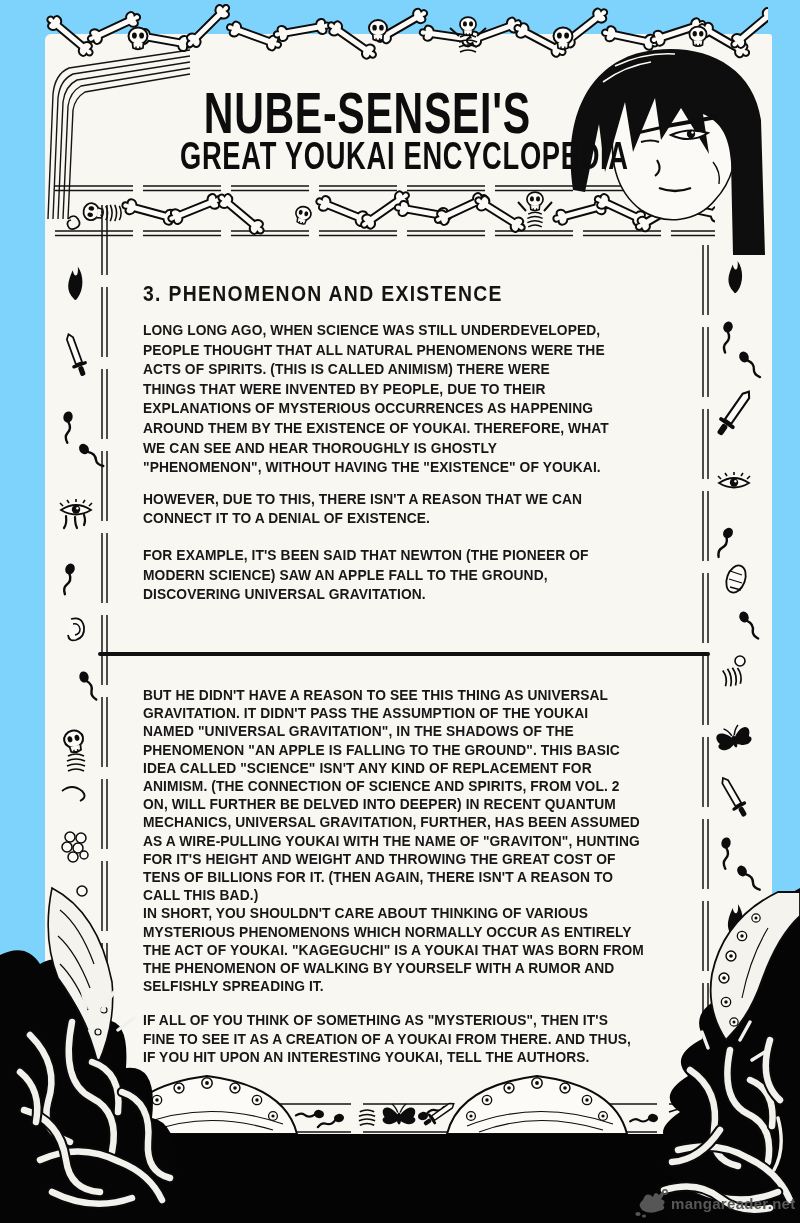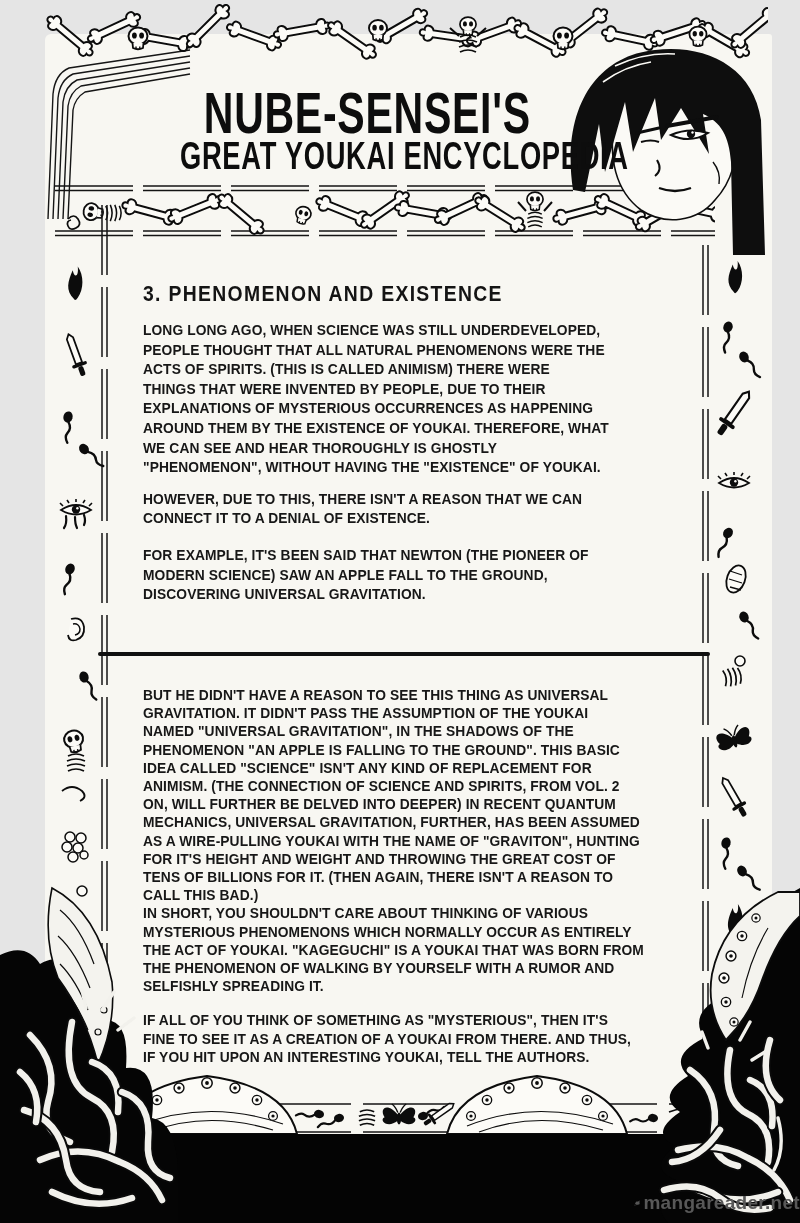--- a/index.html
+++ b/index.html
@@ -1,16 +1,16 @@
 <!DOCTYPE html>
 <html><head>
 <meta charset="utf-8">
 <style>
   html,body{margin:0;padding:0;background:#000;}
-  .stage{position:relative;width:800px;height:1223px;background:#e5e5e5;overflow:hidden;
+  .stage{position:relative;width:800px;height:1223px;background:#7dd3fc;overflow:hidden;
          font-family:"Liberation Sans",sans-serif;}
   .paper{position:absolute;left:45px;top:34px;width:727px;height:1100px;background:#f8f7f2;
          border-radius:6px 3px 0 0;}
   svg{display:block;}
   .abs{position:absolute;}
   .title1{position:absolute;left:145px;top:80px;width:420px;text-align:center;
           font-size:57px;font-weight:bold;letter-spacing:1px;color:#0d0d0d;
           transform:scaleX(.72);transform-origin:center top;white-space:pre;}
   .title2{position:absolute;left:105px;top:134px;width:500px;text-align:center;
           font-size:39px;font-weight:bold;letter-spacing:1px;color:#0d0d0d;
@@ -24,21 +24,21 @@
   .col1{top:320px;line-height:19.6px;}
   .col1 p.p1{margin-bottom:12px;}
   .col1 p.p2{margin-bottom:17px;}
   .col2{top:686px;line-height:18.2px;}
   .col2 p.p4{margin-bottom:16px;}
   .divider{position:absolute;left:98px;top:652px;width:612px;height:3.5px;background:#101010;
            border-radius:2px;}
   .blackband{position:absolute;left:0;top:1134px;width:800px;height:89px;background:#040404;}
   .watermark{position:absolute;left:634px;top:1186px;width:166px;height:34px;display:flex;
              align-items:center;gap:3px;}
-  .wmtext{color:#585858;font-size:19px;font-weight:bold;letter-spacing:.3px;white-space:pre;}
+  .wmtext{color:#585858;font-size:15px;font-weight:bold;letter-spacing:.3px;white-space:pre;}
 </style>
 </head>
 <body>
 
 <div class="stage">
 
   <svg width="0" height="0" style="position:absolute" aria-hidden="true">
     <defs>
       <g id="bone">
           <path d="M-15,-3.5 C-17,-9 -25,-9 -24,-3 C-30,-4.5 -30,4.5 -24,3 C-25,9 -17,9 -15,3.5 L15,3.5 C17,9 25,9 24,3 C30,4.5 30,-4.5 24,-3 C25,-9 17,-9 15,-3.5 Z" fill="#fcfbf7" stroke="#0c0c0c" stroke-width="2"></path>

